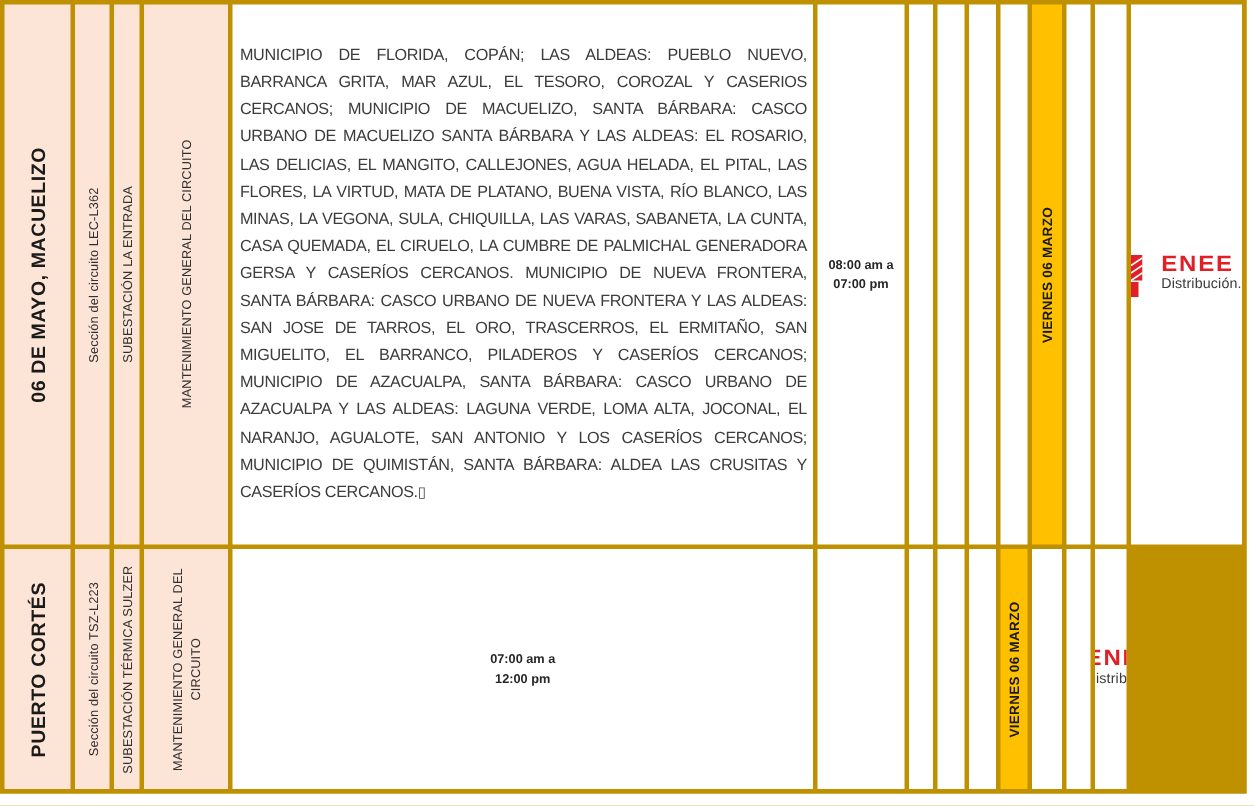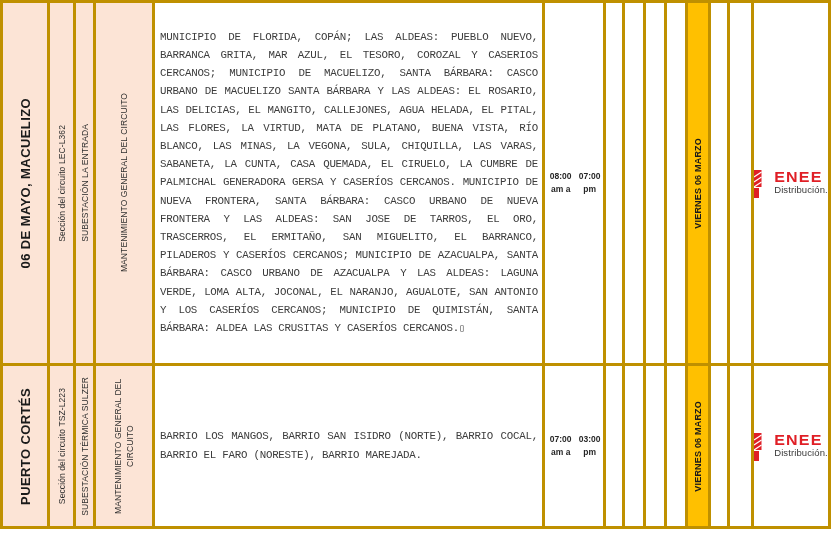--- a/index.html
+++ b/index.html
@@ -45,33 +45,33 @@
   .vtext.meta { font-size: 8.5px; letter-spacing: 0.1px; }
   .vtext.wrapable { white-space: normal; line-height: 12px; max-height: 150px; }
   .vtext.day {
     font-size: 9px;
     font-weight: bold;
     letter-spacing: 0.2px;
     color: #1a1a1a;
   }
 
   
-  .areas-cell { padding: 4px 4px 4px 5px; font-family: Liberation Mono, monospace; }
+  .areas-cell { padding: 4px 4px 4px 5px; }
   .areas-text {
     font-size: 10.8px;
     line-height: 18.2px;
     letter-spacing: -0.25px;
     text-align: justify;
     color: #3c3c3c;
     width: 100%;
   }
   .tofu { font-size: 10px; letter-spacing: 0; color: #444; }
 
   
-  .sched-cell { flex-direction: row; }
+  .sched-cell { flex-direction: column; }
   .sched-line {
     font-size: 8.5px;
     font-weight: bold;
     line-height: 13px;
     color: #262626;
     text-align: center;
   }
 
   
   .logo { display: flex; align-items: flex-start; gap: 12px; }
@@ -147,26 +147,23 @@
   </div>
   <div class="cell pink">
     <span class="vtext meta">Sección del circuito TSZ-L223</span>
   </div>
   <div class="cell pink">
     <span class="vtext meta">SUBESTACIÓN TÉRMICA SULZER</span>
   </div>
   <div class="cell pink">
     <span class="vtext meta wrapable">MANTENIMIENTO GENERAL DEL CIRCUITO</span>
   </div>
-  <div class="cell areas-cell">
-    <p class="areas-text"><span>BARRIO LOS MANGOS, BARRIO SAN ISIDRO (NORTE), BARRIO COCAL, BARRIO EL FARO (NORESTE), BARRIO MAREJADA.</span><span class="tofu"></span></p>
-  </div>
   <div class="cell sched-cell">
     <div class="sched-line">07:00 am a</div>
-    <div class="sched-line">03:00 pm</div>
+    <div class="sched-line">12:00 pm</div>
   </div>
   <div class="cell"></div>
   <div class="cell"></div>
   <div class="cell"></div>
   <div class="cell"></div>
   <div class="cell orange">
     <span class="vtext day">VIERNES 06 MARZO</span>
   </div>
   <div class="cell"></div>
   <div class="cell"></div>

